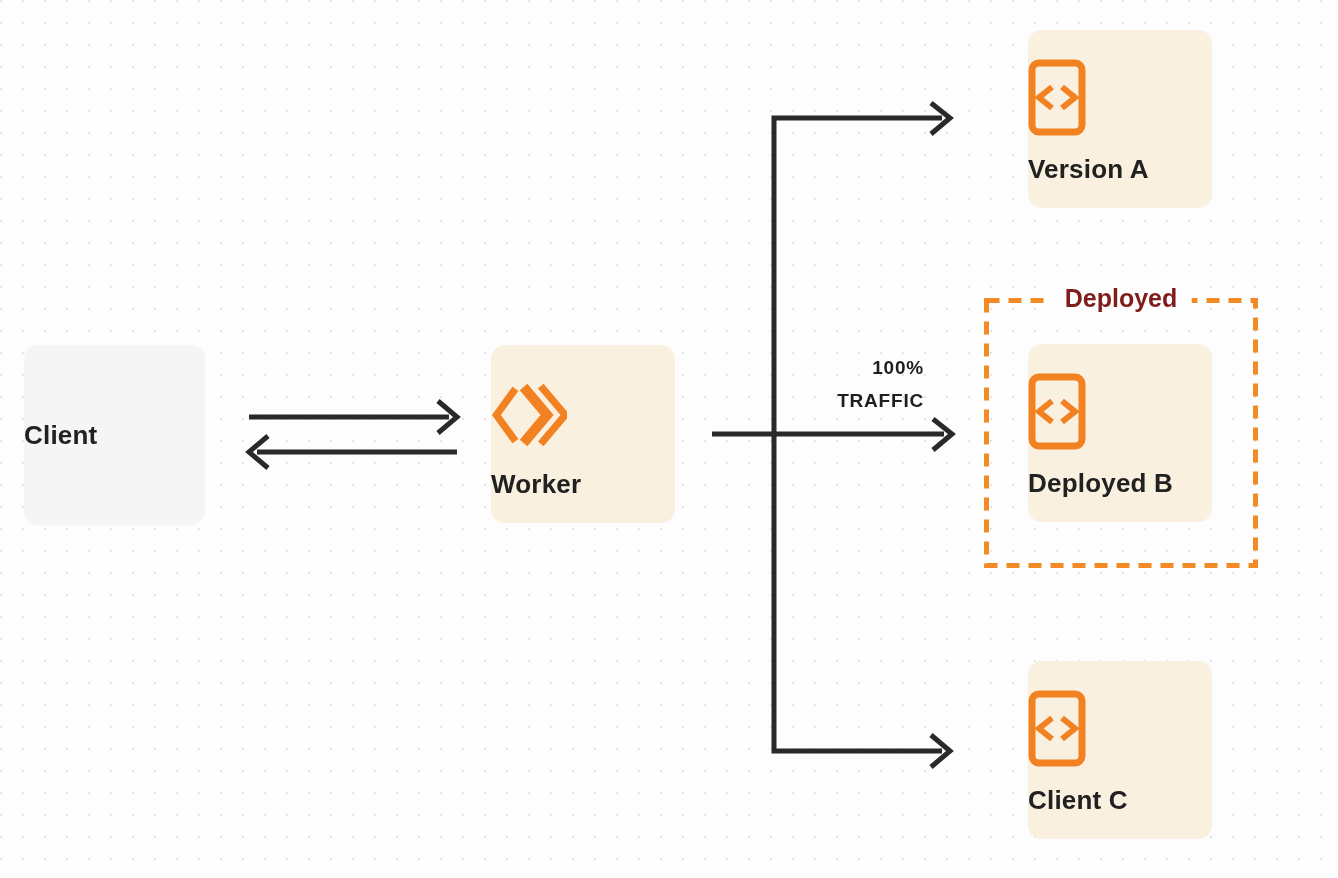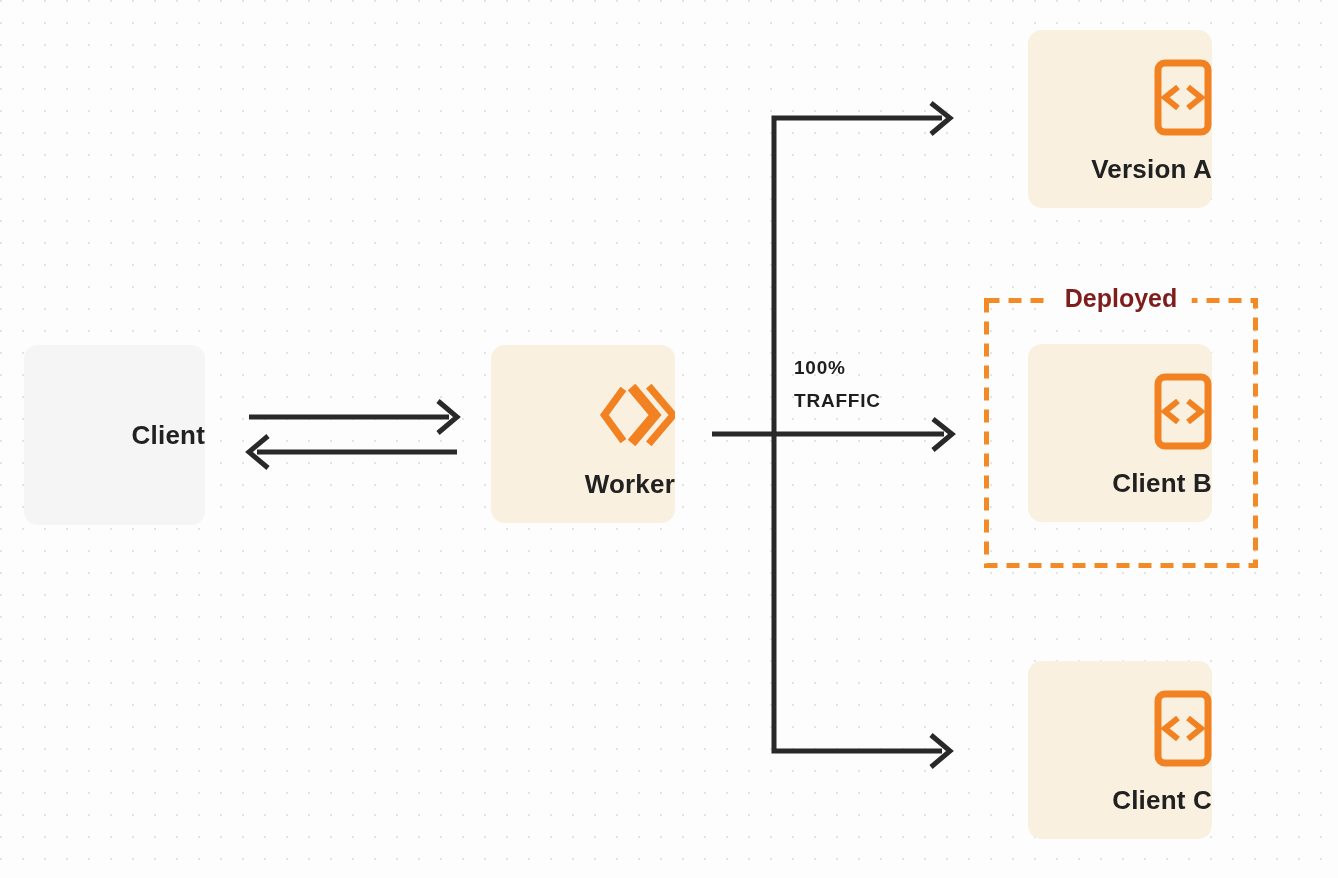--- a/index.html
+++ b/index.html
@@ -22,21 +22,21 @@
     inset: 0;
     width: 1338px;
     height: 878px;
     pointer-events: none;
   }
   .node {
     position: absolute;
     border-radius: 14px;
     display: flex;
     flex-direction: column;
-    align-items: flex-end;
+    align-items: flex-start;
     justify-content: center;
   }
   .node-label {
     font-weight: 700;
     font-size: 26px;
     color: #212121;
     letter-spacing: 0.2px;
   }
   .client-node {
     left: 24px; top: 345px;
@@ -80,21 +80,21 @@
     line-height: 30px;
     color: #7f1d1d;
     white-space: nowrap;
     text-align: right;
   }
   .version-b { position: absolute; left: 44px; top: 46px; }
   .traffic-label {
     position: absolute;
     left: 794px; top: 351px;
     width: 130px;
-    text-align: left;
+    text-align: right;
     font-weight: 700;
     font-size: 19px;
     line-height: 33px;
     letter-spacing: 0.8px;
     color: #1E1E1E;
   }
   .icon-box { display: block; }
 </style>
 </head>
 <body>
@@ -148,21 +148,21 @@
     <svg class="deployed-border" viewBox="0 0 274 270" fill="none">
       <rect x="2.5" y="2.5" width="269" height="265" stroke="#F28A25" stroke-width="5" stroke-dasharray="13 9"></rect>
     </svg>
     <span class="deployed-label">Deployed</span>
     <div class="node version-node cream version-b">
       <svg class="icon-box" width="58" height="77" viewBox="0 0 58 77" fill="none" stroke="#F28121" stroke-linejoin="miter" stroke-linecap="butt">
         <rect x="4" y="4" width="50" height="69" rx="7" stroke-width="7"></rect>
         <polyline points="24,28 11,38.5 24,49" stroke-width="6"></polyline>
         <polyline points="34,28 47,38.5 34,49" stroke-width="6"></polyline>
       </svg>
-      <span class="node-label">Client B</span>
+      <span class="node-label">Deployed B</span>
     </div>
   </div>
 
   <div class="node version-node cream version-c">
     <svg class="icon-box" width="58" height="77" viewBox="0 0 58 77" fill="none" stroke="#F28121" stroke-linejoin="miter" stroke-linecap="butt">
       <rect x="4" y="4" width="50" height="69" rx="7" stroke-width="7"></rect>
       <polyline points="24,28 11,38.5 24,49" stroke-width="6"></polyline>
       <polyline points="34,28 47,38.5 34,49" stroke-width="6"></polyline>
     </svg>
     <span class="node-label">Client C</span>

